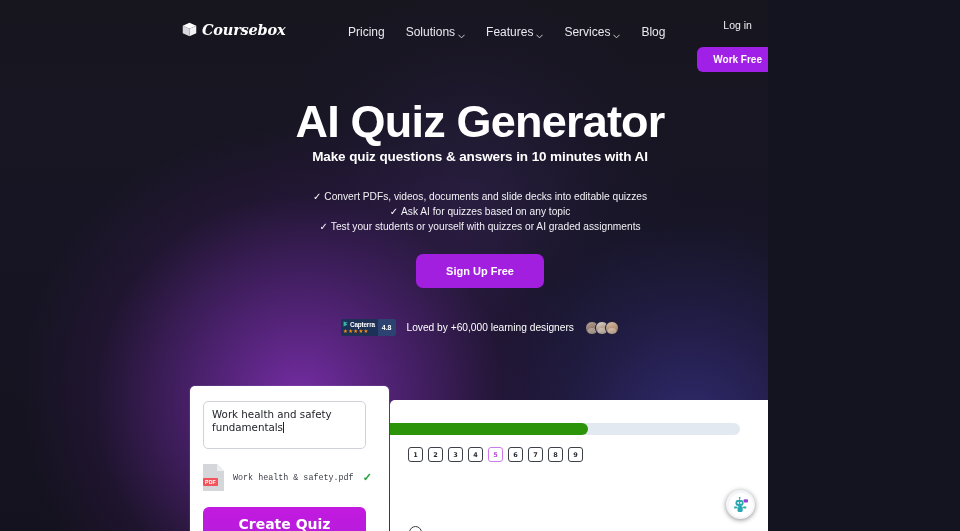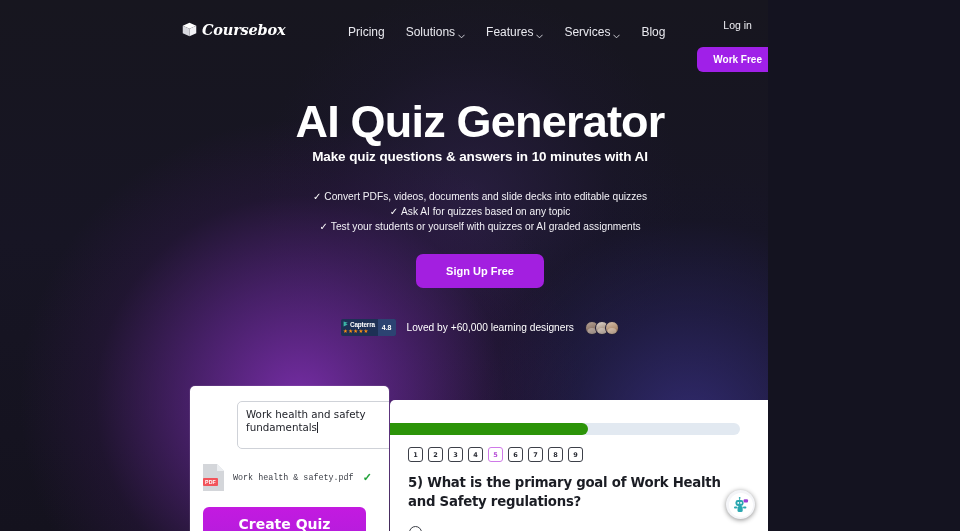--- a/index.html
+++ b/index.html
@@ -112,21 +112,20 @@
     position: absolute; left: 190px; top: 386px; width: 199px; height: 145px;
     background: #ffffff; border-radius: 5px 5px 0 0;
     box-shadow: 0 0 0 1px rgba(255,255,255,0.08);
     overflow: hidden;
   }
   .topic-input {
     position: absolute; left: 13px; top: 15px; width: 163px; height: 48px;
     border: 1px solid #cfd2d8; border-radius: 5px;
     padding: 6px 8px; color: #22242b; font-size: 10.3px; line-height: 1.28;
     font-family: "DejaVu Sans", sans-serif;
-    margin-left: 34px;
   }
   .caret {
     display: inline-block; width: 1px; height: 11px; background: #22242b;
     vertical-align: -2px; margin-left: 0px;
   }
   .file-row {
     position: absolute; left: 13px; top: 78px; width: 168px;
     display: flex; align-items: center; gap: 9px;
   }
   .pdf-ico { position: relative; width: 21px; height: 27px; flex: 0 0 auto; }
@@ -317,21 +316,20 @@
         <div class="pill">2</div>
         <div class="pill">3</div>
         <div class="pill">4</div>
         <div class="pill active">5</div>
         <div class="pill">6</div>
         <div class="pill">7</div>
         <div class="pill">8</div>
         <div class="pill">9</div>
       </div>
 
-    <div class="question">5) What is the primary goal of Work Health and Safety regulations?</div>
 
     <div class="radio-opt"></div>
   </div>
 
   <div class="chat-widget">
     <span>
       <svg width="24" height="24" viewBox="0 0 24 24">
         <circle cx="12" cy="12" r="12" fill="#ffffff"></circle>
         <rect x="6.5" y="7" width="8" height="6" rx="2.4" fill="#2aa7b0"></rect>
         <rect x="8.4" y="9" width="1.7" height="1.7" rx="0.5" fill="#ffffff"></rect>

